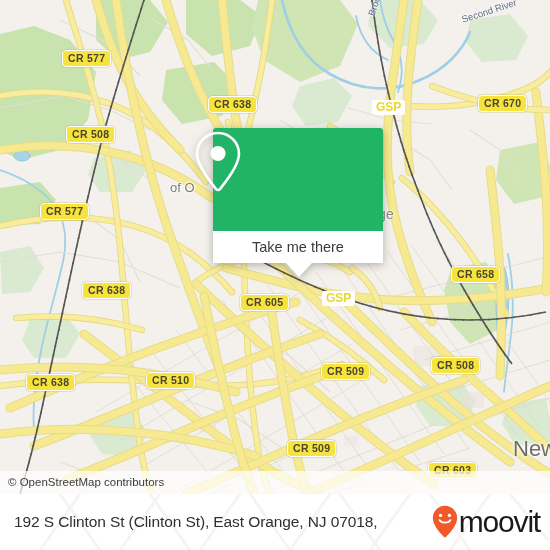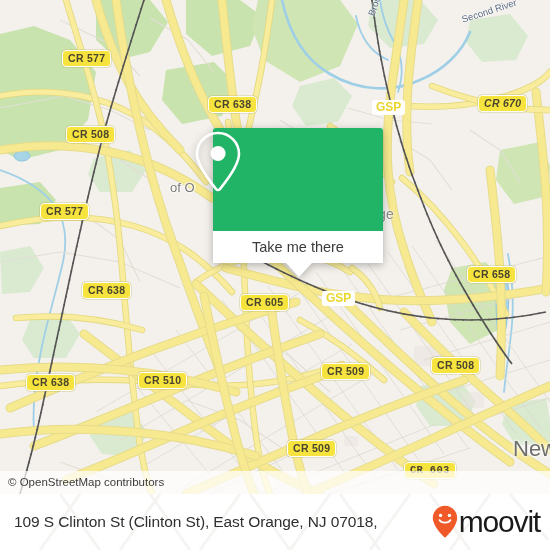--- a/index.html
+++ b/index.html
@@ -357,32 +357,32 @@
         <path class="rail" d="M216,236 C250,256 284,274 318,288 C356,304 394,314 432,318 C470,322 508,320 546,312"></path>
         <path class="railt" d="M216,236 C250,256 284,274 318,288 C356,304 394,314 432,318 C470,322 508,320 546,312" stroke-width="5"></path>
         <path class="rail" d="M144,0 C130,44 116,88 104,132 C92,178 82,222 72,268 C62,316 52,362 42,408 C34,446 26,474 20,494" stroke="#666"></path>
         <path class="railt" d="M144,0 C130,44 116,88 104,132 C92,178 82,222 72,268 C62,316 52,362 42,408 C34,446 26,474 20,494" stroke-width="5" stroke="#666"></path>
       </g>
     </svg>
 
     <div id="shields">
         <div class="shield" style="left: 62px; top: 50px;">CR 577</div>
         <div class="shield" style="left: 208px; top: 96px;">CR 638</div>
-        <div class="shield" style="left: 478px; top: 95px; font-style: italic;">CR 670</div>
+        <div class="shield" style="left: 478px; top: 95px;">CR 670</div>
         <div class="shield" style="left: 66px; top: 126px;">CR 508</div>
         <div class="shield" style="left: 40px; top: 203px;">CR 577</div>
         <div class="shield" style="left: 82px; top: 282px;">CR 638</div>
         <div class="shield" style="left: 208px; top: 294px; margin-left: 32px;">CR 605</div>
-        <div class="shield" style="left: 451px; top: 266px; margin-left: 16px;">CR 658</div>
+        <div class="shield" style="left: 451px; top: 266px;">CR 658</div>
         <div class="shield" style="left: 321px; top: 363px;">CR 509</div>
         <div class="shield" style="left: 431px; top: 357px;">CR 508</div>
         <div class="shield" style="left: 26px; top: 374px;">CR 638</div>
-        <div class="shield" style="left: 138px; top: 372px;">CR 510</div>
+        <div class="shield" style="left: 146px; top: 372px;">CR 510</div>
         <div class="shield" style="left: 287px; top: 440px;">CR 509</div>
-        <div class="shield" style="left: 404px; top: 462px; font-family: Liberation Mono, monospace;">CR 603</div>
+        <div class="shield" style="left: 428px; top: 462px;">CR 603</div>
       </div>
     <div id="gsps">
         <div class="gsp" style="left: 372px; top: 100px;">GSP</div>
         <div class="gsp" style="left: 322px; top: 291px;">GSP</div>
       </div>
     <div id="cities">
         <div class="citylabel" style="left: 352px; top: 190px;">East</div>
         <div class="citylabel" style="left: 347px; top: 207px;">Orange</div>
       </div>
     <div id="places">
@@ -426,21 +426,21 @@
         <path d="M60,0 L100,56"></path>
           <path d="M150,0 L190,56"></path>
           <path d="M250,0 L290,56"></path>
         <path d="M340,0 L380,56"></path>
           <path d="M430,0 L470,56"></path>
           <path d="M510,0 L548,46"></path>
       </g>
     </svg>
 
     <div class="addr">
-      <span>109 S Clinton St (Clinton St), East Orange, NJ 07018,</span><br>
+      <span>192 S Clinton St (Clinton St), East Orange, NJ 07018,</span><br>
     </div>
 
     <div class="brand">
       <svg width="26" height="34" viewBox="0 0 26 34">
         <path d="M13,0.8 C6.2,0.8 0.8,6.2 0.8,13 C0.8,20.5 9.6,29.6 12.1,32.1 C12.6,32.6 13.4,32.6 13.9,32.1 C16.4,29.6 25.2,20.5 25.2,13 C25.2,6.2 19.8,0.8 13,0.8 Z" fill="#f05a28"></path>
         <circle cx="8.6" cy="10.4" r="1.7" fill="#ffffff"></circle>
         <circle cx="17.4" cy="10.4" r="1.7" fill="#ffffff"></circle>
         <path d="M7.6,15.2 C9.2,18.4 16.8,18.4 18.4,15.2" fill="none" stroke="#ffffff" stroke-width="1.9" stroke-linecap="round"></path>
       </svg>
       <span class="brand-text">moovit</span>

